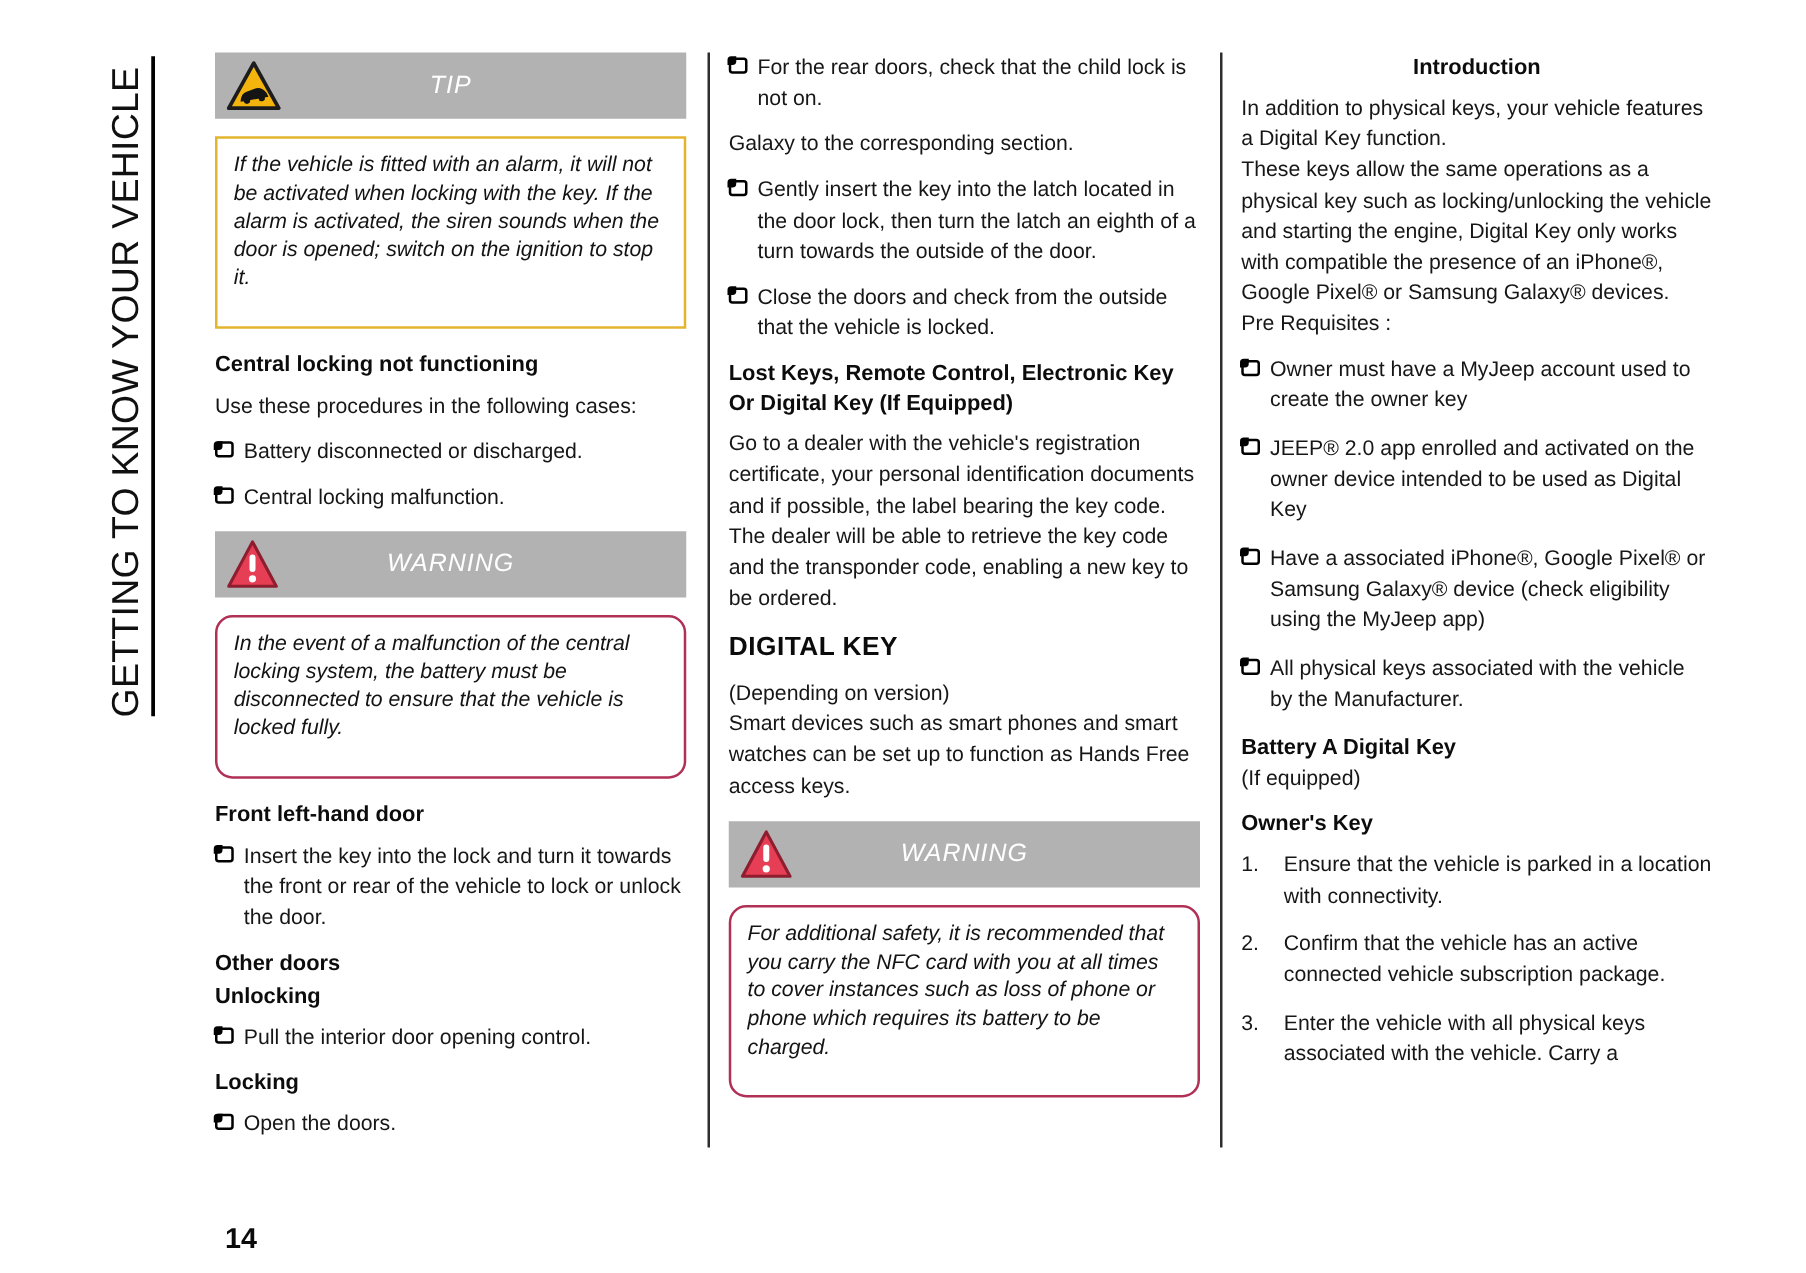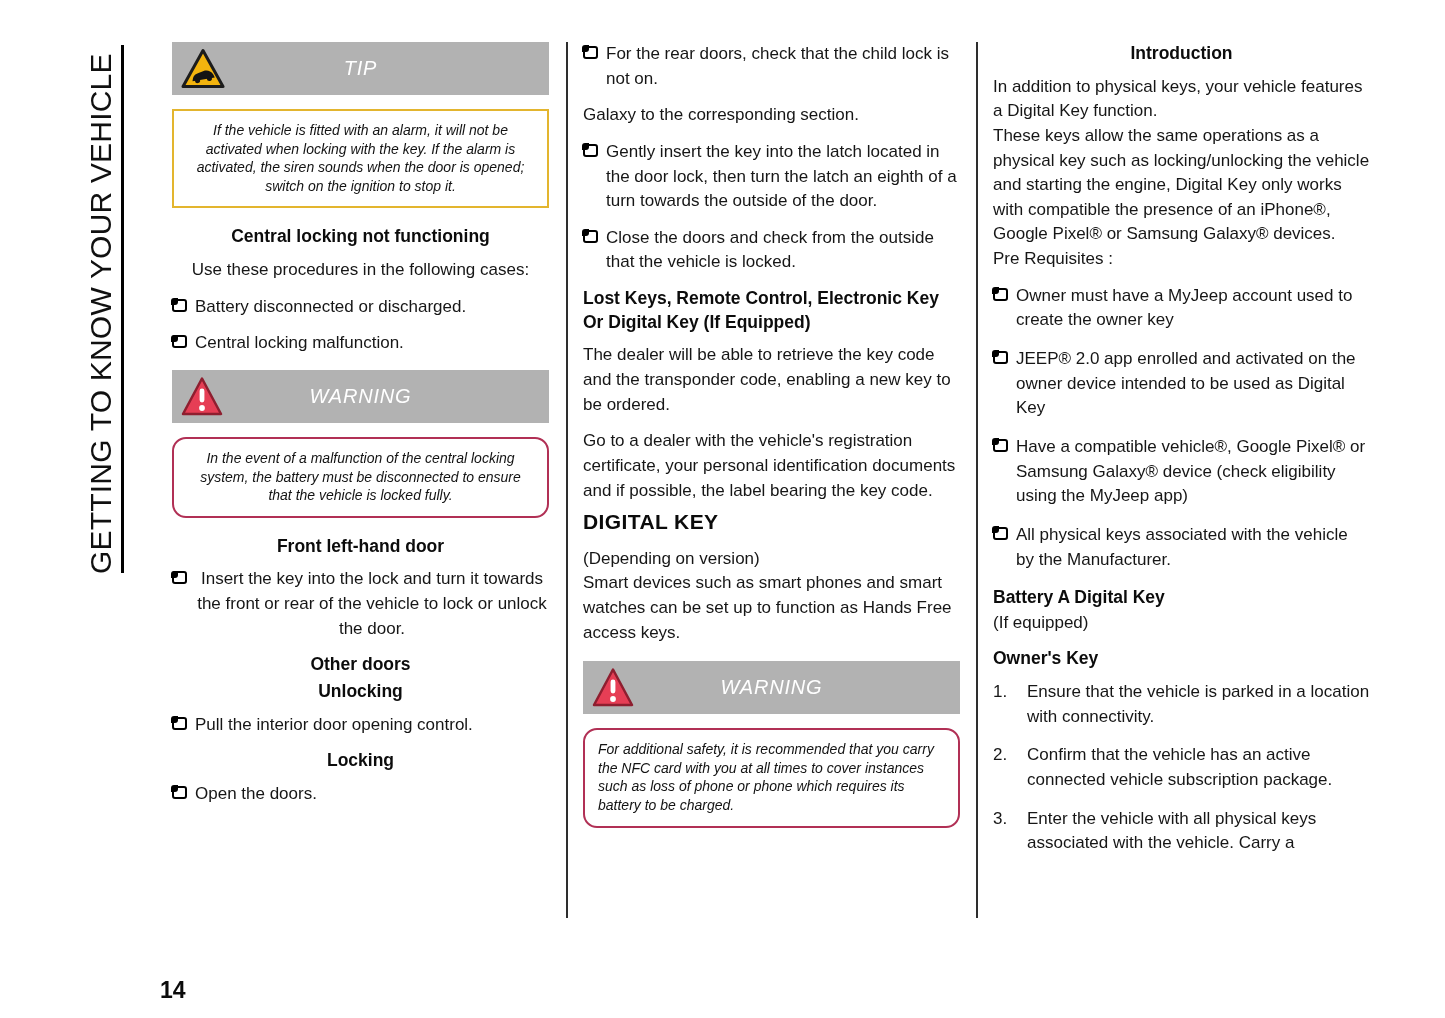--- a/index.html
+++ b/index.html
@@ -20,39 +20,39 @@
     position:absolute; left:121px; top:45px; width:3px; height:528px; background:#000;
   }
 
   
   .divider { position:absolute; top:42px; height:876px; width:2px; background:#2e2e2e; }
   .divider-1 { left:566px; }
   .divider-2 { left:976px; }
 
   
   .col { position:absolute; top:42px; width:377px; font-size:17px; line-height:1.45; color:#161616; }
-  .col1 { left:172px;text-align:center; }
+  .col1 { left:172px; }
   .col2 { left:583px; }
   .col3 { left:993px; }
 
   
   .banner {
     position:relative; background:#b2b2b2; height:53px;
     display:flex; align-items:center; justify-content:center;
     margin-bottom:14px;
   }
   .banner .tri { position:absolute; left:9px; top:6px; line-height:0; }
   .banner-label {
     color:#ffffff; font-style:italic; font-size:20px; letter-spacing:0.8px;
   }
 
   
   .note {
-    border:2px solid; padding:10px 13px 11px;
-    font-style:italic; font-size:14px; line-height:1.33;
+    border:2px solid; padding:10px 13px 27px;
+    font-style:italic; font-size:17px; line-height:1.33;
     margin-bottom:17px; color:#131313;
   }
   .note.yellow { border-color:#e3b52e; }
   .note.red    { border-color:#b13055;border-radius:14px; }
 
   
   .h  { font-weight:700; font-size:17.5px; margin:3px 0 9px; color:#0c0c0c; line-height:1.35; }
   .h.tight { margin-bottom:1px; }
   .p  { margin:0 0 12px; }
   .p.nogap { margin-bottom:0; }
@@ -69,21 +69,21 @@
     content:""; position:absolute; left:-2.6px; top:-2.6px;
     width:7px; height:7px; background:#000; border-radius:3px 0 3px 0;
   }
 
   
   .step { display:flex; margin:0 0 14px; }
   .step-num { flex:0 0 34px; }
   .step-text { flex:1; }
 
   
-  .page-num { position:absolute; left:160px; top:977px; font-size:23px; font-weight:700; color:#0b0b0b; }
+  .page-num { position:absolute; left:180px; top:977px; font-size:23px; font-weight:700; color:#0b0b0b; }
 </style>
 </head>
 <body>
 
 <div class="sidebar-text">GETTING TO KNOW YOUR VEHICLE</div>
 <div class="sidebar-rule"></div>
 
 <div class="divider divider-1"></div>
 <div class="divider divider-2"></div>
 
@@ -165,22 +165,22 @@
   <div class="bullet">
     <span class="bullet-icon"></span>
     <span class="bullet-text">Gently insert the key into the latch located in the door lock, then turn the latch an eighth of a turn towards the outside of the door.</span>
   </div>
   <div class="bullet">
     <span class="bullet-icon"></span>
     <span class="bullet-text">Close the doors and check from the outside that the vehicle is locked.</span>
   </div>
 
   <h3 class="h" style="margin-top:8px;">Lost Keys, Remote Control, Electronic Key Or Digital Key (If Equipped)</h3>
+  <p class="p nogap">Go to a dealer with the vehicle's registration certificate, your personal identification documents and if possible, the label bearing the key code.</p>
   <p class="p">The dealer will be able to retrieve the key code and the transponder code, enabling a new key to be ordered.</p>
-  <p class="p nogap">Go to a dealer with the vehicle's registration certificate, your personal identification documents and if possible, the label bearing the key code.</p>
 
   <h2 class="digital-key">DIGITAL KEY</h2>
   <p class="p nogap">(Depending on version)</p>
   <p class="p">Smart devices such as smart phones and smart watches can be set up to function as Hands Free access keys.</p>
 
   <div class="banner" style="margin-top:16px;">
     <span class="tri">
       <svg width="42" height="41" viewBox="0 0 42 41">
         <path d="M21 2.5 L40 38 L2 38 Z" fill="#e63e55" stroke="#8e1e2f" stroke-width="2.5" stroke-linejoin="round"></path>
         <rect x="18.6" y="12.5" width="4.8" height="14" rx="2.4" fill="#ffffff"></rect>
@@ -205,21 +205,21 @@
   <div class="bullet" style="margin-bottom:14px;">
     <span class="bullet-icon"></span>
     <span class="bullet-text">Owner must have a MyJeep account used to create the owner key</span>
   </div>
   <div class="bullet" style="margin-bottom:14px;">
     <span class="bullet-icon"></span>
     <span class="bullet-text">JEEP® 2.0 app enrolled and activated on the owner device intended to be used as Digital Key</span>
   </div>
   <div class="bullet" style="margin-bottom:14px;">
     <span class="bullet-icon"></span>
-    <span class="bullet-text">Have a compatible vehicle®, Google Pixel® or Samsung Galaxy® device (check eligibility using the MyJeep app)</span>
+    <span class="bullet-text">Have a associated iPhone®, Google Pixel® or Samsung Galaxy® device (check eligibility using the MyJeep app)</span>
   </div>
   <div class="bullet" style="margin-bottom:14px;">
     <span class="bullet-icon"></span>
     <span class="bullet-text">All physical keys associated with the vehicle by the Manufacturer.</span>
   </div>
 
   <h3 class="h tight">Battery A Digital Key</h3>
   <p class="p">(If equipped)</p>
   <h3 class="h">Owner's Key</h3>
 

